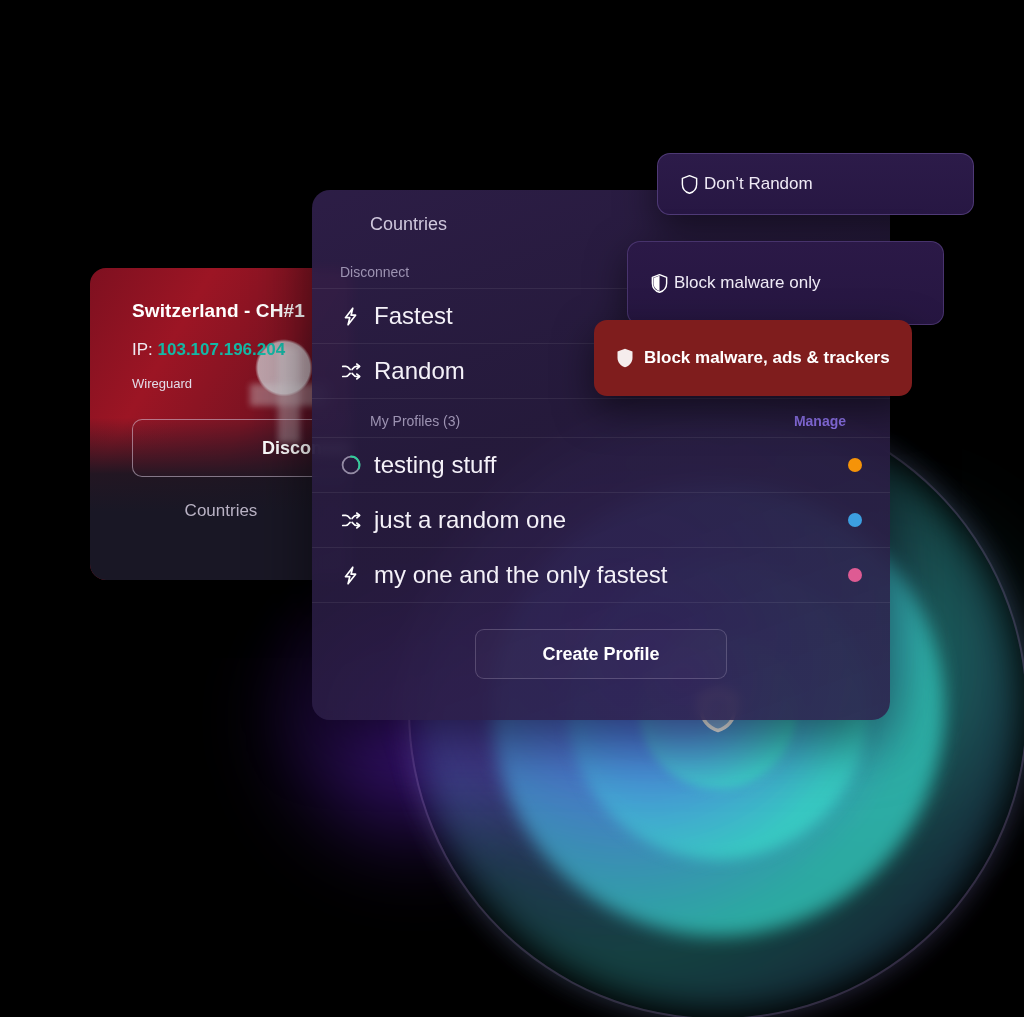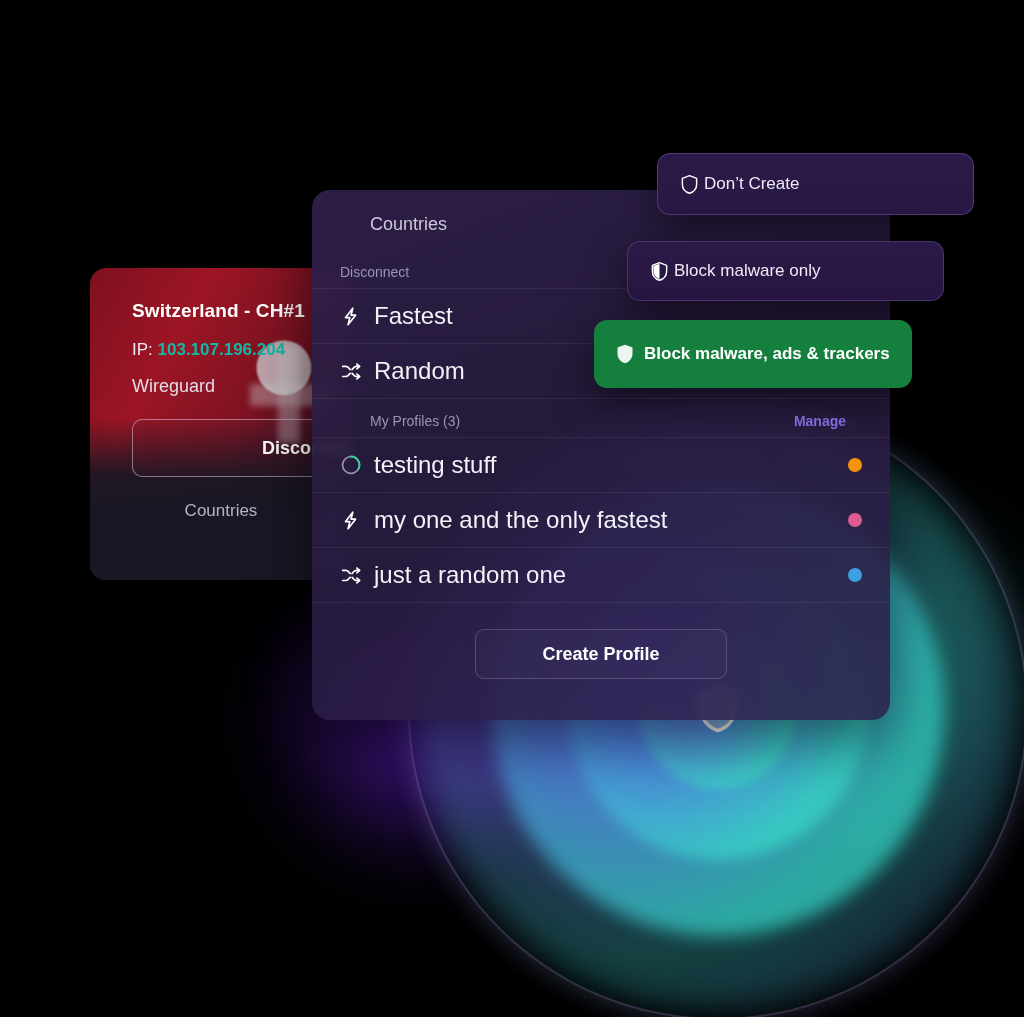--- a/index.html
+++ b/index.html
@@ -55,21 +55,21 @@
   }
   .card-left .flagcross{position:absolute;left:160px;top:22px;width:78px;height:210px;
     background:
       linear-gradient(rgba(206,206,210,.55),rgba(206,206,210,.55)) no-repeat center/22px 96px,
       linear-gradient(rgba(206,206,210,.55),rgba(206,206,210,.55)) no-repeat center/78px 22px;
     filter:blur(3px);opacity:.75;}
   .card-left .inner{position:absolute;inset:0;padding:32px 0 0 42px;}
   .cl-title{font-size:19px;font-weight:bold;color:#fff;letter-spacing:.1px;white-space:nowrap;}
   .cl-ip{margin-top:18px;font-size:17px;color:#efeaf2;white-space:nowrap;}
   .cl-ip b{font-weight:bold;color:#14b8a6;}
-  .cl-proto{margin-top:16px;font-size:18px;color:#e2dce8;}
+  .cl-proto{margin-top:16px;font-size:13px;color:#e2dce8;}
   .cl-btn{position:absolute;left:42px;top:151px;width:235px;height:56px;
     border:1px solid rgba(226,216,236,.5);border-radius:10px;
     background:rgba(120,40,60,.10);
     display:flex;align-items:center;justify-content:center;}
   .cl-btn span{font-size:18px;font-weight:bold;color:#fff;white-space:nowrap;
     transform:translateX(60px);}
   .cl-countries{position:absolute;left:0;top:233px;width:100%;text-align:center;
     font-size:17px;color:#b9b2c4;}
 
   
@@ -100,23 +100,23 @@
   
   .pill{position:absolute;border-radius:13px;display:flex;align-items:center;
     box-shadow:0 14px 38px rgba(0,0,0,.5);}
   .pill .pico{flex:0 0 30px;display:flex;align-items:center;justify-content:center;}
   .pill .ptxt{font-size:17px;color:#efeaf6;line-height:1.35;}
   .pill-dontblock{left:657px;top:153px;width:283px;height:60px;
     background:linear-gradient(180deg,#2c1b49,#271743);
     border:1px solid rgba(150,120,210,.35);padding:0 16px;}
   .pill-malware{left:627px;top:241px;width:283px;height:58px;
     background:linear-gradient(180deg,#2b1947,#261641);
-    border:1px solid rgba(150,120,210,.30);padding:0 16px;}
-  .pill-all{left:594px;top:320px;width:286px;height:68px;
-    background:#15803d;padding:0 16px;border:none;align-items:center;}
+    border:1px solid rgba(150,120,210,.30);padding:12px 16px;}
+  .pill-all{left:594px;top:320px;width:286px;height:76px;
+    background:#7f1d1d;padding:0 16px;border:none;align-items:center;}
   .pill-all .ptxt{font-weight:bold;color:#ffffff;padding-left:4px;}
 
   svg{display:block;}
 </style>
 </head>
 <body>
 
 <div class="stage">
 
   <div class="glow-purple2"></div>
@@ -196,57 +196,57 @@
           <circle cx="12" cy="12" r="9.2" fill="none" stroke="rgba(186,178,200,.75)" stroke-width="1.9"></circle>
           <path d="M12 2.8 A9.2 9.2 0 0 1 20.3 16.0" fill="none" stroke="#2FCE9A" stroke-width="2.1" stroke-linecap="round"></path>
         </svg>
       </span>
       <span class="row-txt">testing stuff</span>
       <span class="row-dot" style="background:#F59308"></span>
     </div>
 
     <div class="row-item">
       <span class="row-ico">
-        <svg viewBox="0 0 24 24" width="21" height="21">
-          <path d="M14.6 2.5 L6.2 13.3 h5.0 l-2.0 8.2 8.6 -11.0 h-5.2 z" fill="none" stroke="#ffffff" stroke-width="1.9" stroke-linejoin="round" stroke-linecap="round"></path>
-        </svg>
-      </span>
-      <span class="row-txt">my one and the only fastest</span>
-      <span class="row-dot" style="background:#DE5B93"></span>
-    </div>
-
-    <div class="row-item">
-      <span class="row-ico">
         <svg viewBox="0 0 24 24" width="22" height="22">
           <path d="M3 7 h3.4 c2.2 0 3.2 1.6 4.6 3.4 M13.2 14.6 c1.4 1.8 2.4 3.4 4.6 3.4 H21" fill="none" stroke="#ffffff" stroke-width="1.9" stroke-linecap="round"></path>
           <path d="M3 18 h3.4 c2.2 0 3.2 -1.6 4.6 -3.4 M13.2 10.4 c1.4 -1.8 2.4 -3.4 4.6 -3.4 H21" fill="none" stroke="#ffffff" stroke-width="1.9" stroke-linecap="round"></path>
           <path d="M18.4 4.4 L21.4 7 L18.4 9.6" fill="none" stroke="#ffffff" stroke-width="1.9" stroke-linecap="round" stroke-linejoin="round"></path>
           <path d="M18.4 15.4 L21.4 18 L18.4 20.6" fill="none" stroke="#ffffff" stroke-width="1.9" stroke-linecap="round" stroke-linejoin="round"></path>
         </svg>
       </span>
       <span class="row-txt">just a random one</span>
       <span class="row-dot" style="background:#3C9FE0"></span>
+    </div>
+
+    <div class="row-item">
+      <span class="row-ico">
+        <svg viewBox="0 0 24 24" width="21" height="21">
+          <path d="M14.6 2.5 L6.2 13.3 h5.0 l-2.0 8.2 8.6 -11.0 h-5.2 z" fill="none" stroke="#ffffff" stroke-width="1.9" stroke-linejoin="round" stroke-linecap="round"></path>
+        </svg>
+      </span>
+      <span class="row-txt">my one and the only fastest</span>
+      <span class="row-dot" style="background:#DE5B93"></span>
     </div>
 
     <div class="divline"></div>
 
     <div class="create-wrap">
       <div class="create-btn">
         <span>Create Profile</span>
       </div>
     </div>
   </div>
 
   <div class="pill pill-dontblock">
     <span class="pico">
       <svg viewBox="0 0 24 26" width="19" height="21">
         <path d="M12 1.8 L21 5.2 V12.6 C21 18.2 17 22.5 12 24.1 C7 22.5 3 18.2 3 12.6 V5.2 Z" fill="none" stroke="#ffffff" stroke-width="1.8" stroke-linejoin="round"></path>
       </svg>
     </span>
-    <span class="ptxt">Don’t Create</span>
+    <span class="ptxt">Don’t Random</span>
   </div>
 
   <div class="pill pill-malware">
     <span class="pico">
       <svg viewBox="0 0 24 26" width="19" height="21">
         <path d="M12 1.8 L21 5.2 V12.6 C21 18.2 17 22.5 12 24.1 C7 22.5 3 18.2 3 12.6 V5.2 Z" fill="none" stroke="#ffffff" stroke-width="1.8" stroke-linejoin="round"></path>
         <path d="M12 3.2 L12 22.6 C7.9 21.0 4.4 17.4 4.4 12.6 V6.1 Z" fill="#ffffff"></path>
       </svg>
     </span>
     <span class="ptxt">Block malware only</span>

